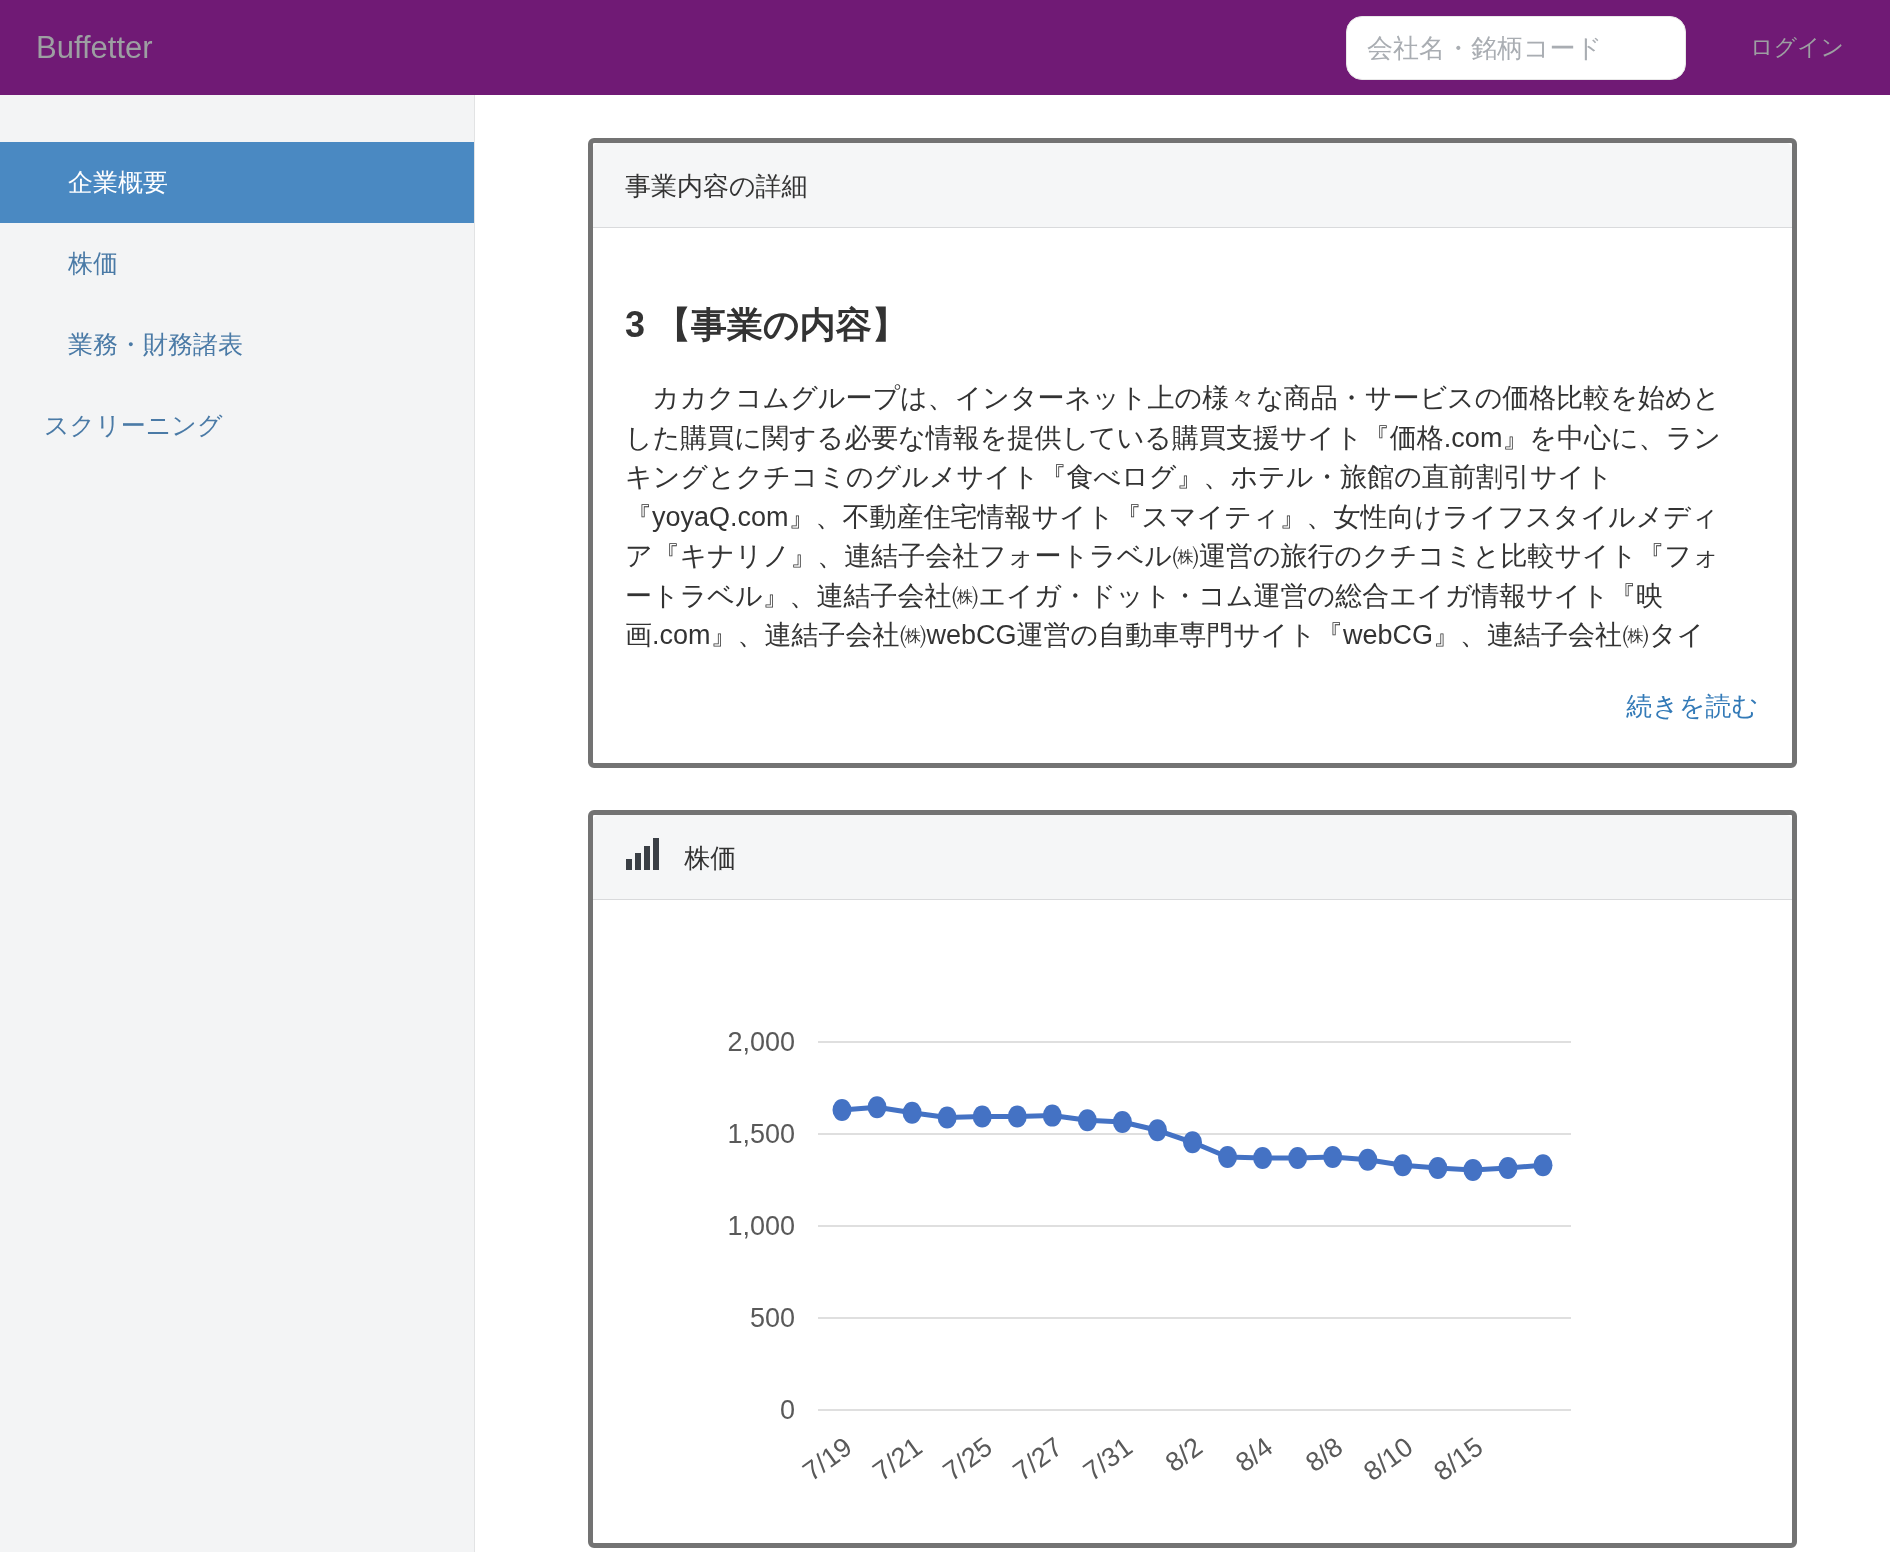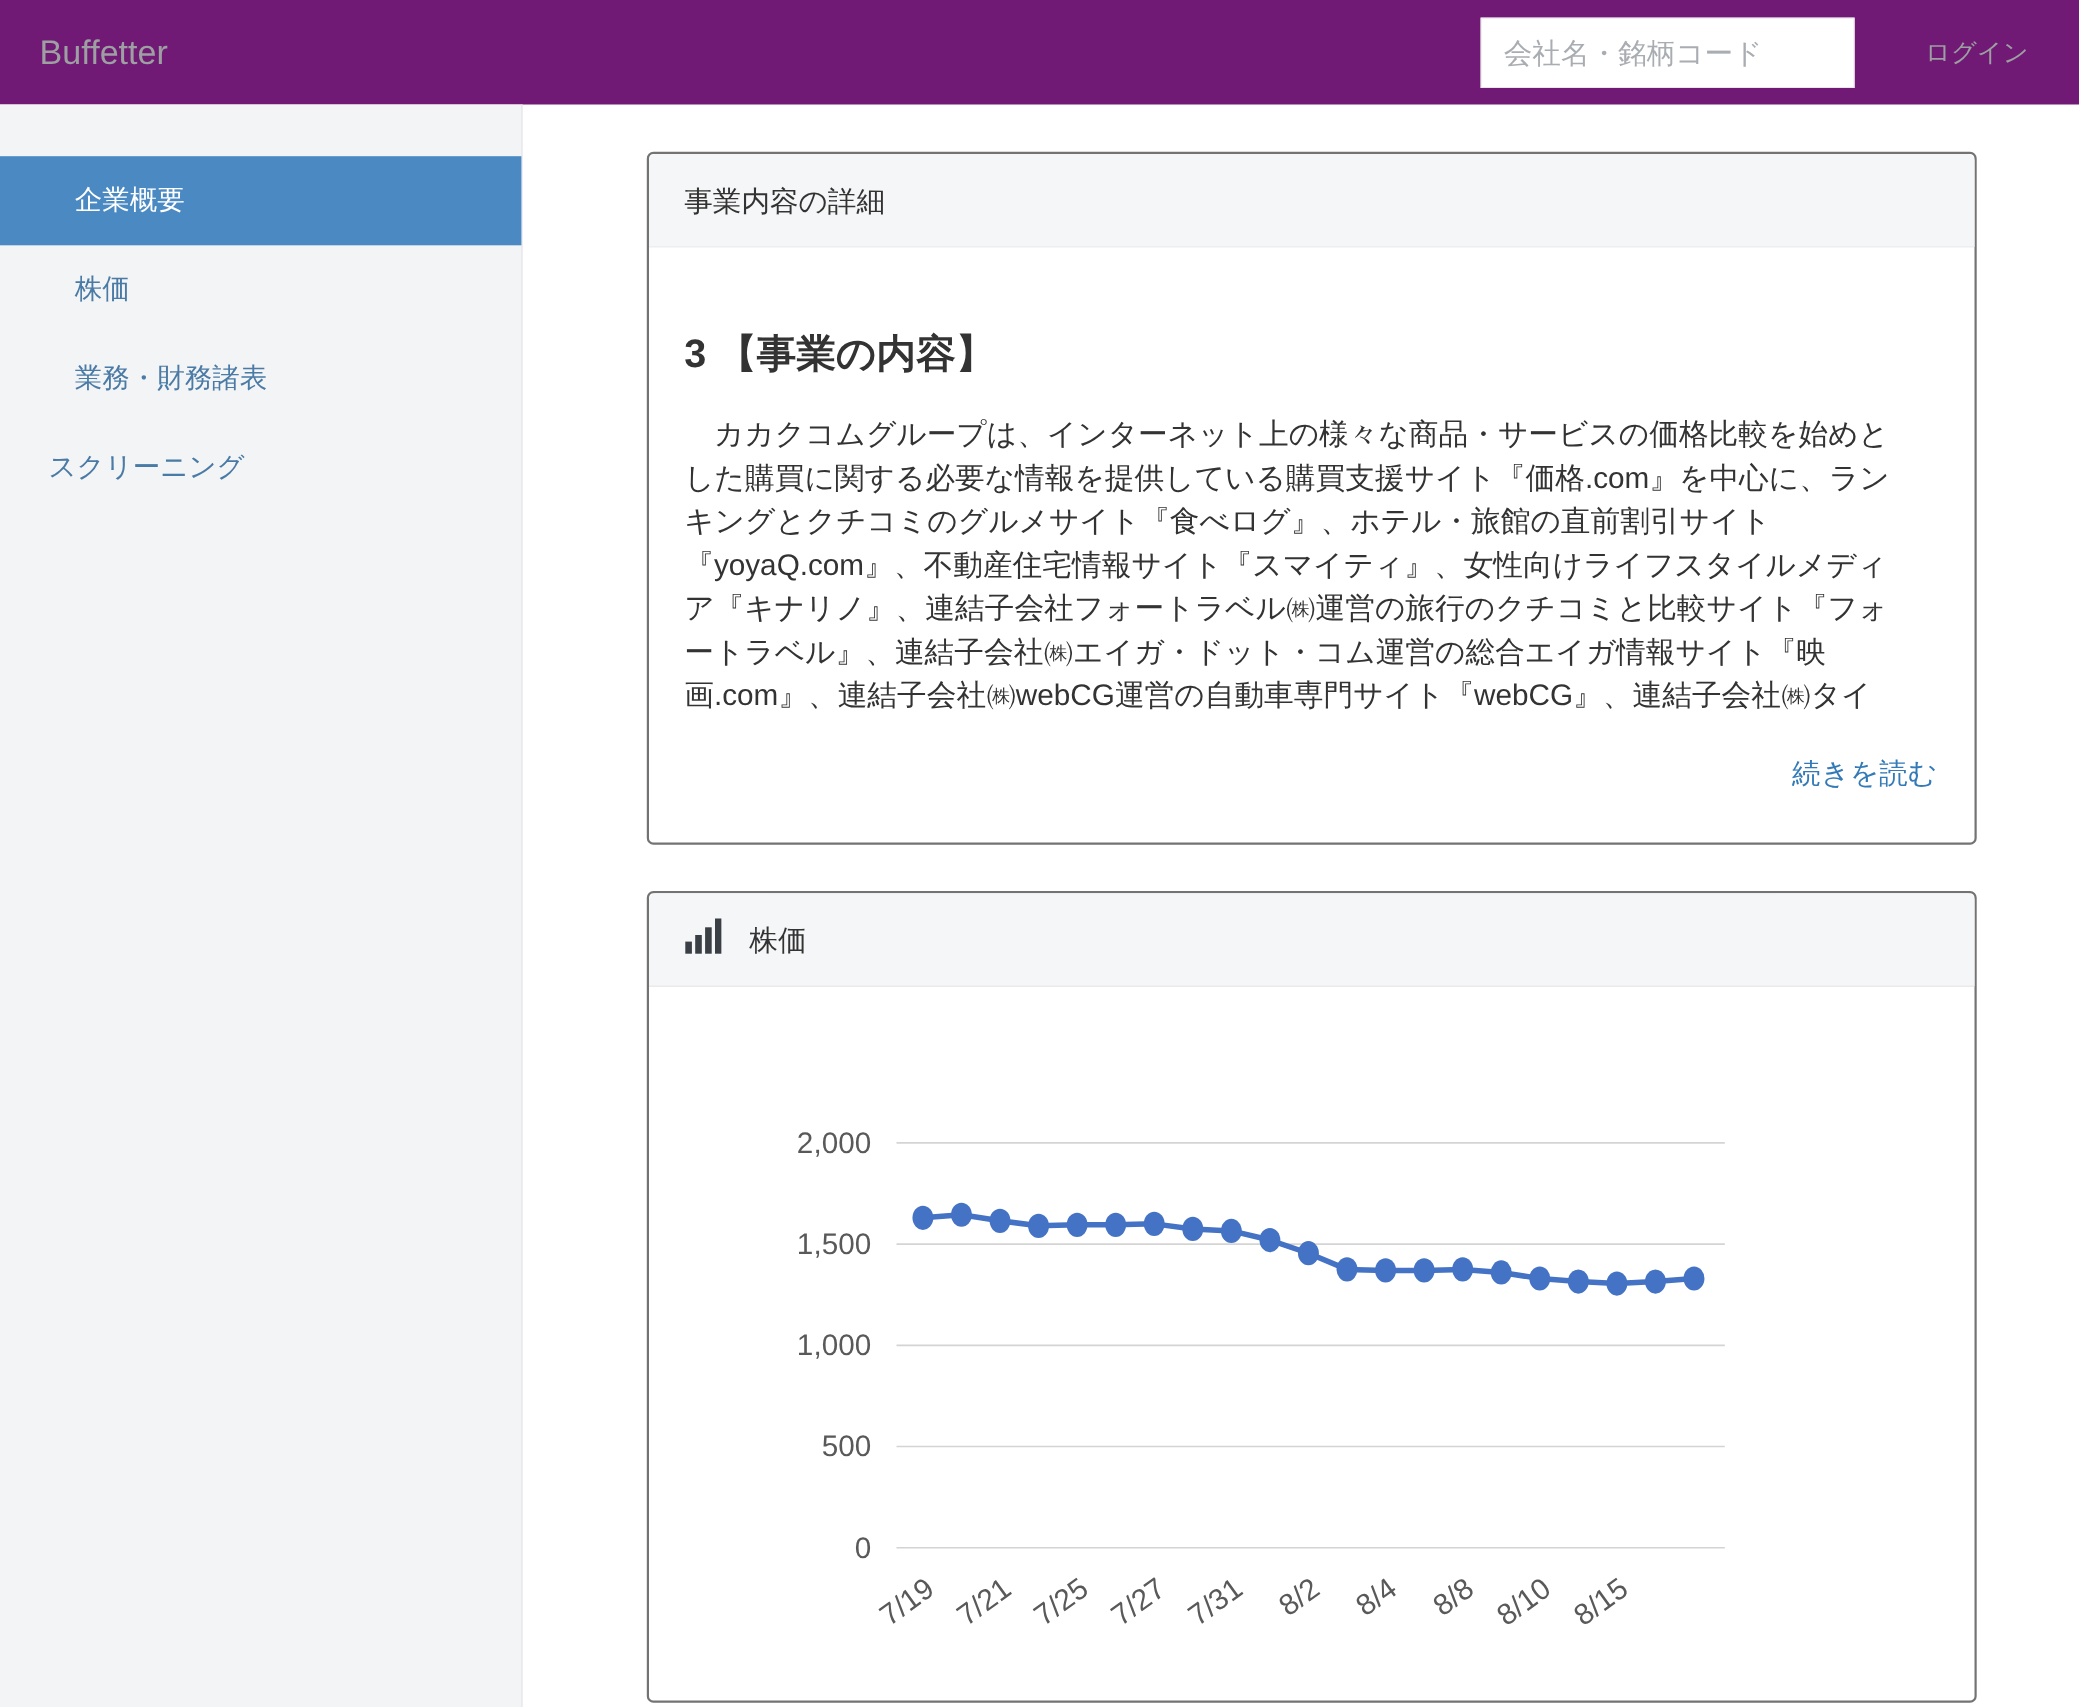--- a/index.html
+++ b/index.html
@@ -6,36 +6,36 @@
   body{
     width:1890px;height:1552px;position:relative;background:#fff;
     font-family:"Liberation Sans","DejaVu Sans",sans-serif;
     color:#333;overflow:hidden;
   }
   
   .navbar{position:absolute;left:0;top:0;width:1890px;height:95px;background:#701a75;}
   .brand{position:absolute;left:36px;top:0;height:95px;line-height:95px;
     font-size:31px;color:#9d9fa2;text-decoration:none;cursor:pointer;}
   .search{position:absolute;left:1346px;top:16px;width:340px;height:64px;box-sizing:border-box;
-    border:1px solid #e8e8e8;border-radius:0;background:#fff;padding:0 20px;
+    border:1px solid #e8e8e8;border-radius:16px;background:#fff;padding:0 20px;
     font-size:26px;color:#333;outline:none;font-family:inherit;}
   .search::placeholder{color:#a9adb2;}
   .login{position:absolute;left:1750px;top:0;height:95px;line-height:95px;
     font-size:23px;color:#9d9fa2;text-decoration:none;cursor:pointer;}
   
   .sidebar{position:absolute;left:0;top:95px;width:475px;height:1457px;background:#f3f4f5;
     border-right:1px solid #e2e3e4;box-sizing:border-box;padding-top:47px;}
   .s-item{display:block;height:81px;line-height:81px;font-size:25px;color:#4a7aa6;
     text-decoration:none;cursor:pointer;white-space:nowrap;}
   .s-item.lvl1{padding-left:44px;}
   .s-item.lvl2{padding-left:68px;}
   .s-item.active{background:#4a89c2;color:#ffffff;}
   
   .card{position:absolute;left:588px;width:1209px;background:#fff;
-    border:2px solid #737373;border-radius:6px;box-sizing:border-box;}
+    border:5px solid #737373;border-radius:6px;box-sizing:border-box;}
   .card-business{top:138px;height:630px;}
   .card-stock{top:810px;height:738px;}
   .card-header{height:84px;line-height:83px;background:#f5f6f7;border-bottom:1px solid #d9dadc;
     border-radius:6px 6px 0 0;padding-left:32px;font-size:26px;color:#333;}
   .card-header .hdr-label{vertical-align:middle;}
   .chart-ico{display:inline-block;width:34px;height:34px;margin-right:18px;vertical-align:-6px;}
   
   .section-heading{position:absolute;left:32px;top:158px;margin:0;font-size:36px;
     font-weight:bold;color:#333;}
   .biz-text{position:absolute;left:32px;top:236px;margin:0;width:1170px;

